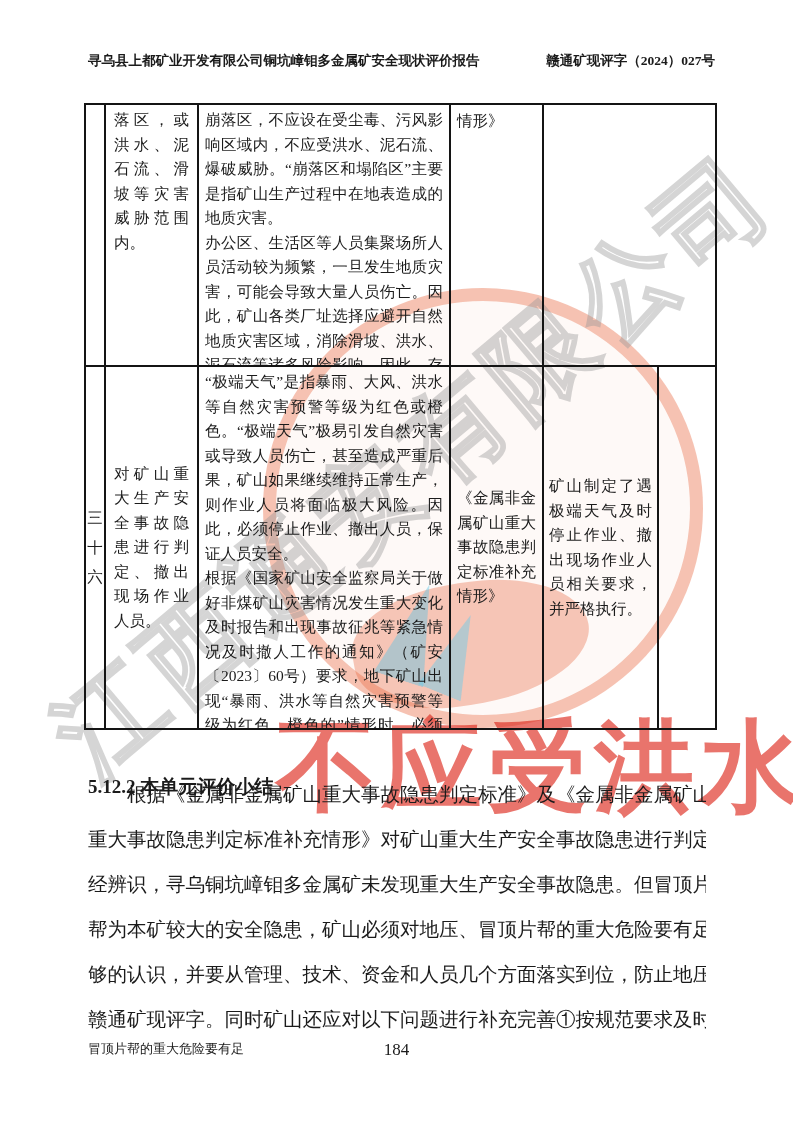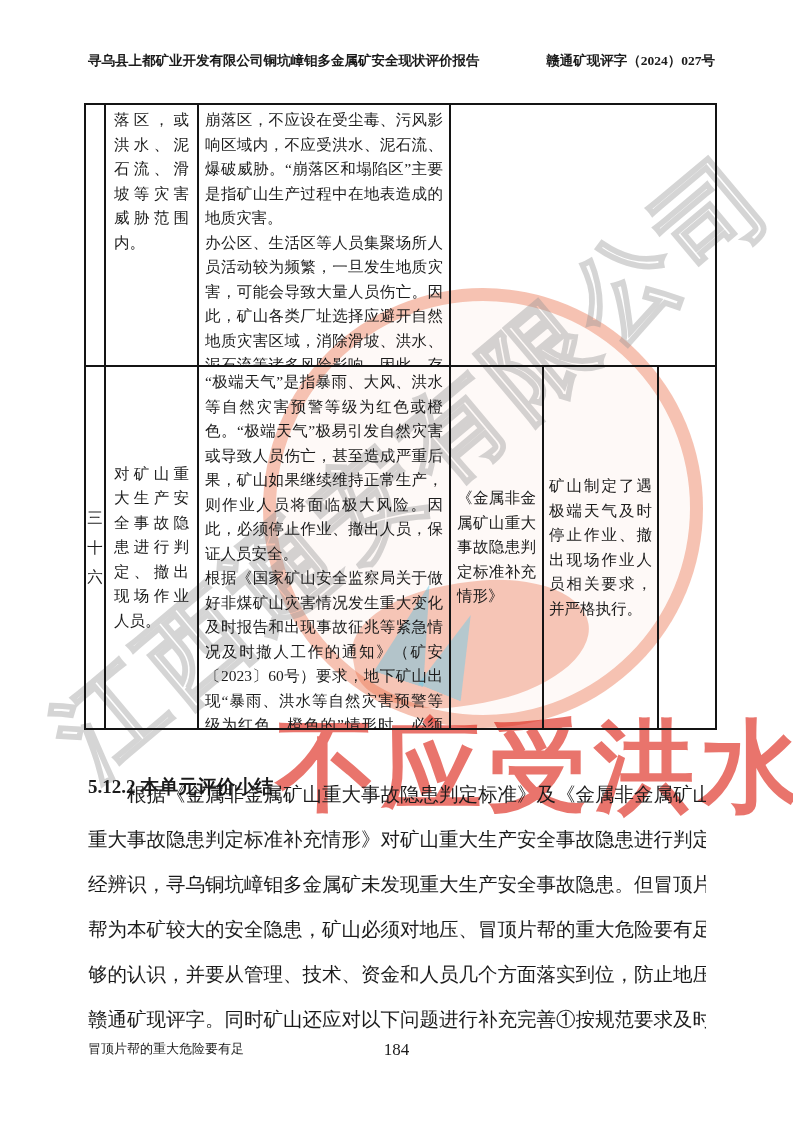--- a/index.html
+++ b/index.html
@@ -74,20 +74,21 @@
 
       <div class="trow r1">
         <div class="tc c1">
           <div class="vtext"></div>
         </div>
         <div class="tc c2">落区，或洪水、泥石流、滑坡等灾害威胁范围内。</div>
         <div class="tc c3">
             <p>崩落区，不应设在受尘毒、污风影响区域内，不应受洪水、泥石流、爆破威胁。“崩落区和塌陷区”主要是指矿山生产过程中在地表造成的地质灾害。</p>
             <p>办公区、生活区等人员集聚场所人员活动较为频繁，一旦发生地质灾害，可能会导致大量人员伤亡。因此，矿山各类厂址选择应避开自然地质灾害区域，消除滑坡、洪水、泥石流等诸多风险影响。因此，存在本条情形即判定为重大事故隐患。</p>
           </div>
+        <div class="tc c4">情形》</div>
         <div class="tc c6">不存在</div>
       </div>
 
       <div class="trow r2">
         <div class="tc c1">
           <div class="vtext">三十六</div>
         </div>
         <div class="tc c2 vmid">
           <div>对矿山重大生产安全事故隐患进行判定、撤出现场作业人员。</div>
         </div>

